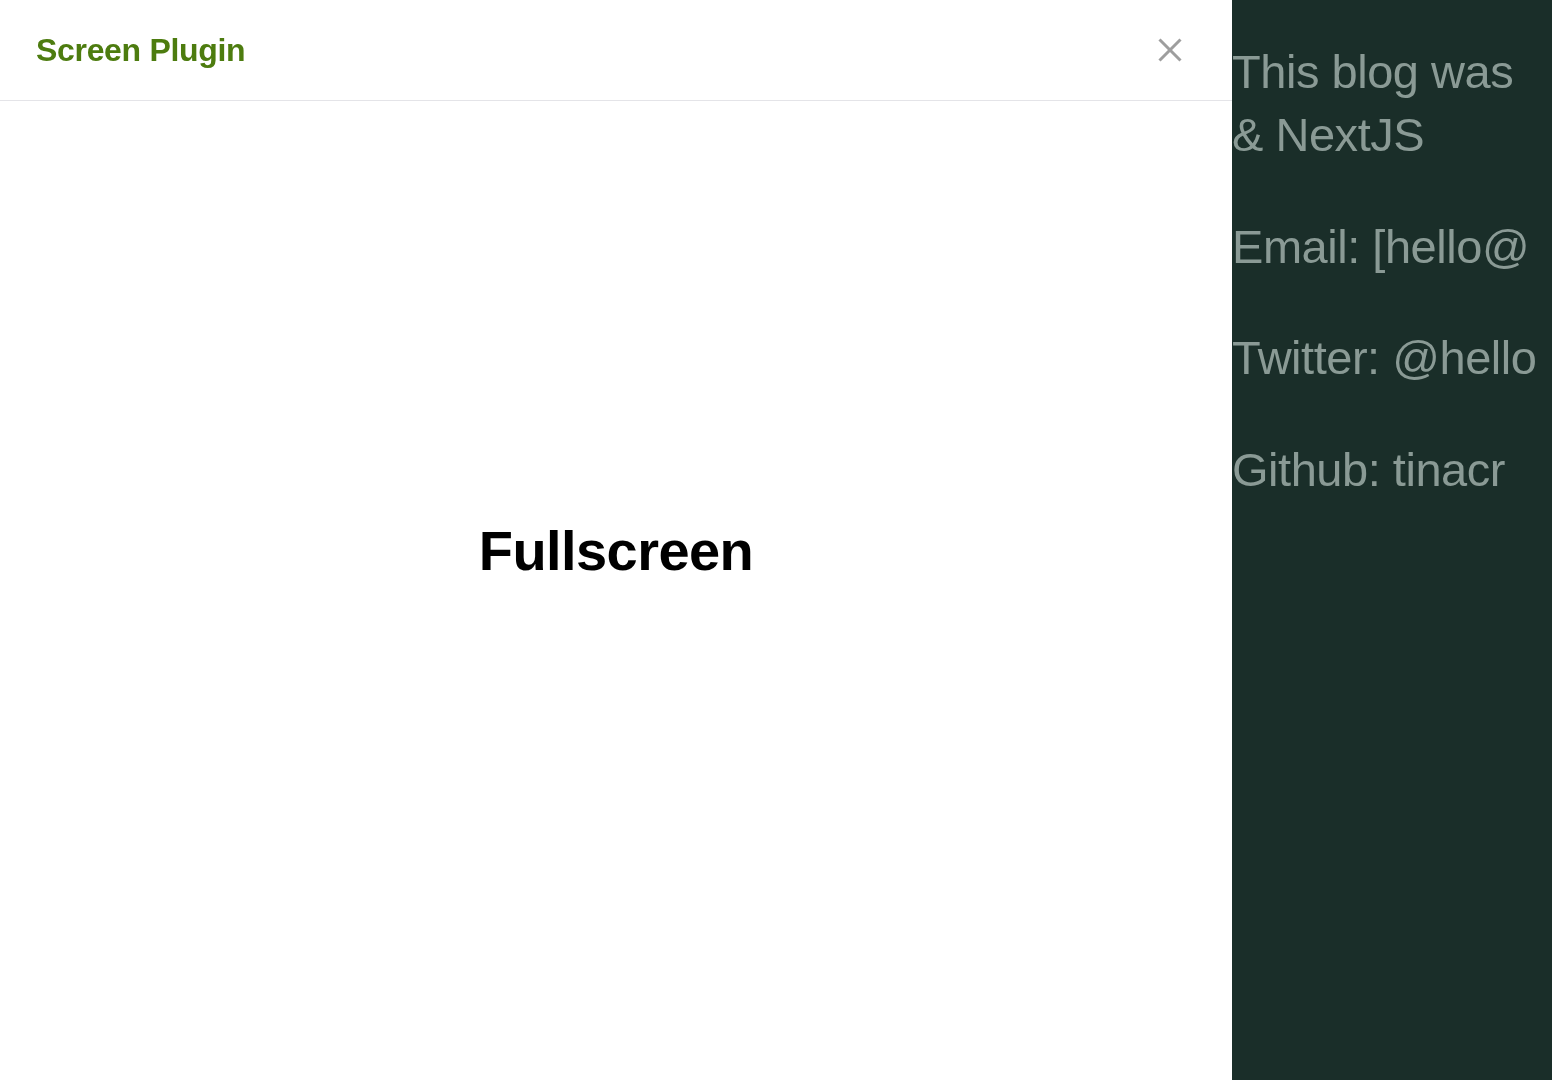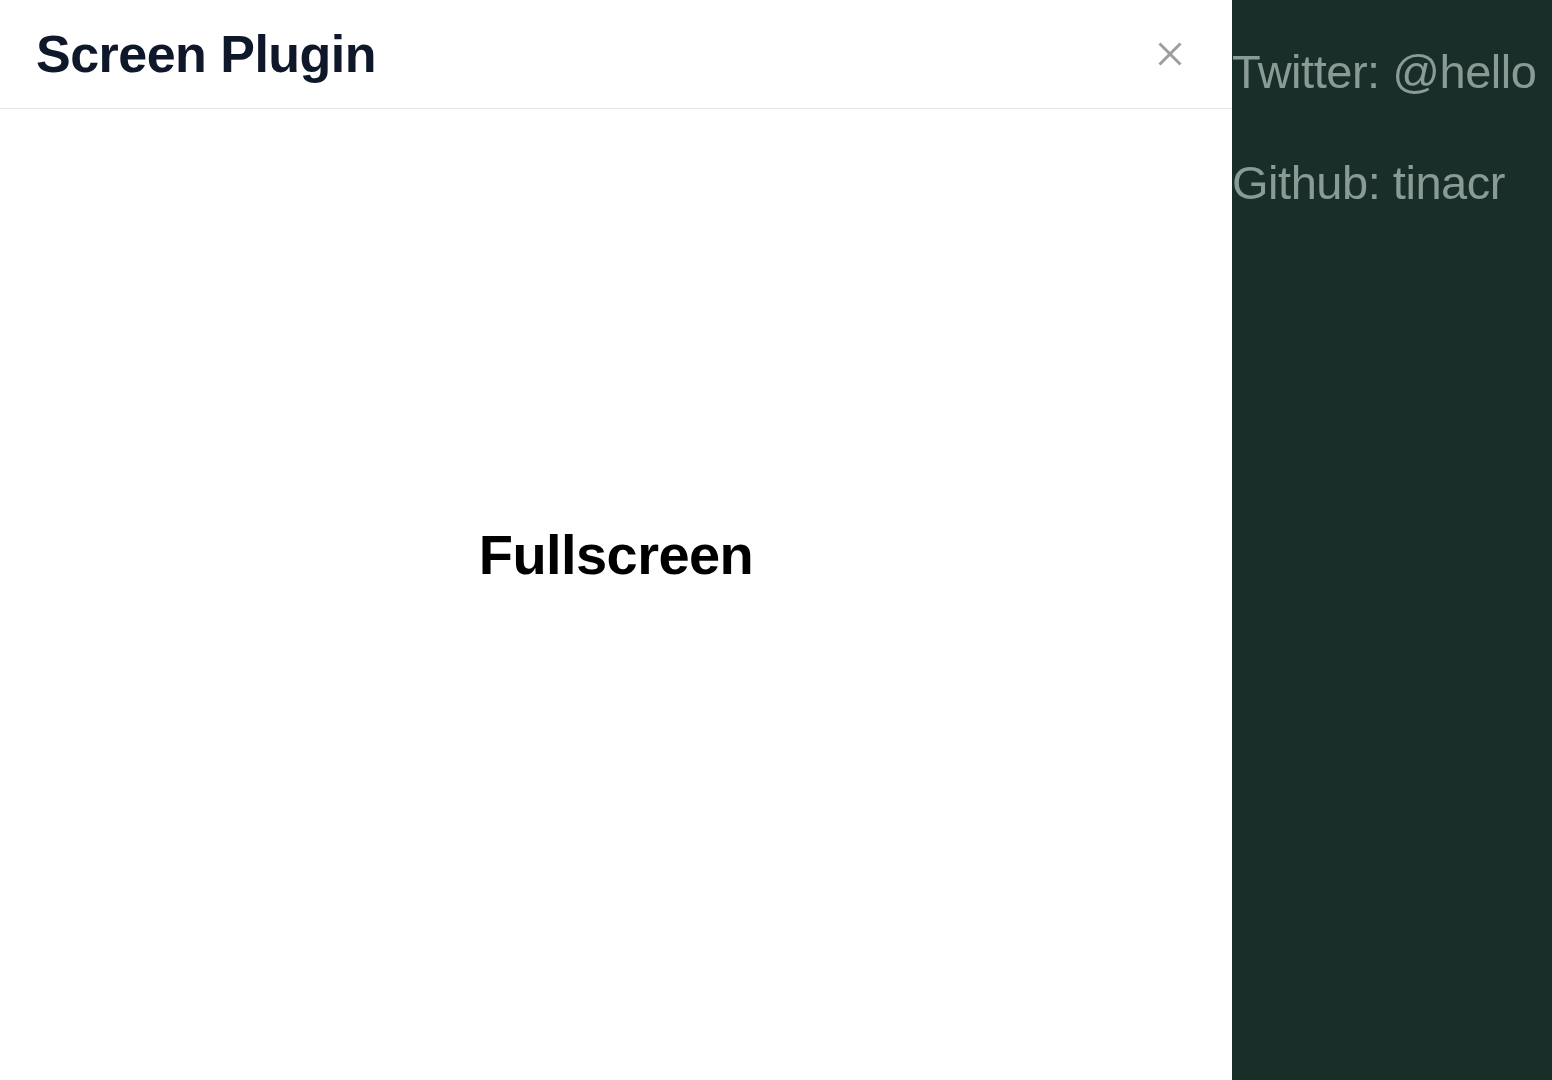--- a/index.html
+++ b/index.html
@@ -48,23 +48,23 @@
     
     .modal-header {
       display: flex;
       align-items: center;
       justify-content: space-between;
       padding: 24px 36px;
       border-bottom: 1px solid #e4e4e8;
     }
     
     .modal-title {
-      font-size: 52px;
+      font-size: 32px;
       font-weight: 700;
-      color: #0f172a;
+      color: #4d7c0f;
       letter-spacing: -0.01em;
     }
     
     .close-button {
       background: none;
       border: none;
       cursor: pointer;
       padding: 8px;
       display: flex;
       align-items: center;
@@ -93,20 +93,25 @@
       font-weight: 700;
       color: #000000;
       letter-spacing: -0.01em;
       transform: translateY(-40px);
     }
   </style>
 </head>
 <body>
 
 <div class="background-content">
+  <p>
+    <span>This blog was</span><br>
+    <span>&amp; NextJS</span>
+  </p>
+  <p>Email: [hello@</p>
   <p>Twitter: @hello</p>
   <p>Github: tinacr</p>
 </div>
 
 <div class="modal-panel">
   <div class="modal-header">
     <h1 class="modal-title">Screen Plugin</h1>
     <button class="close-button">
       <svg viewBox="0 0 24 24">
         <line x1="5" y1="5" x2="19" y2="19"></line>

